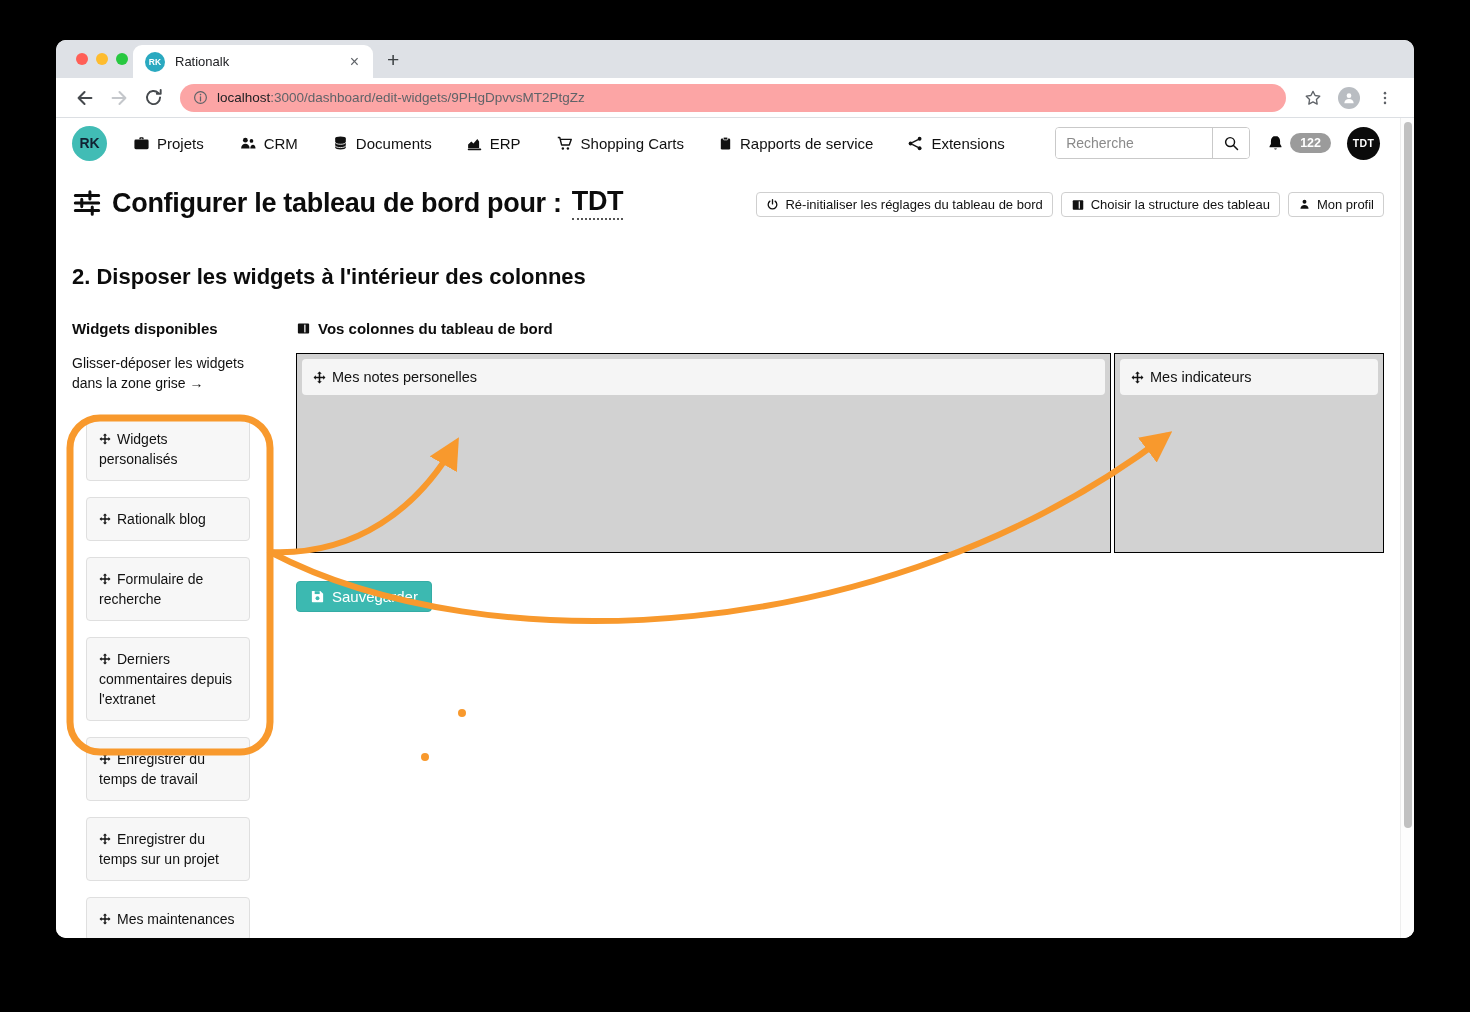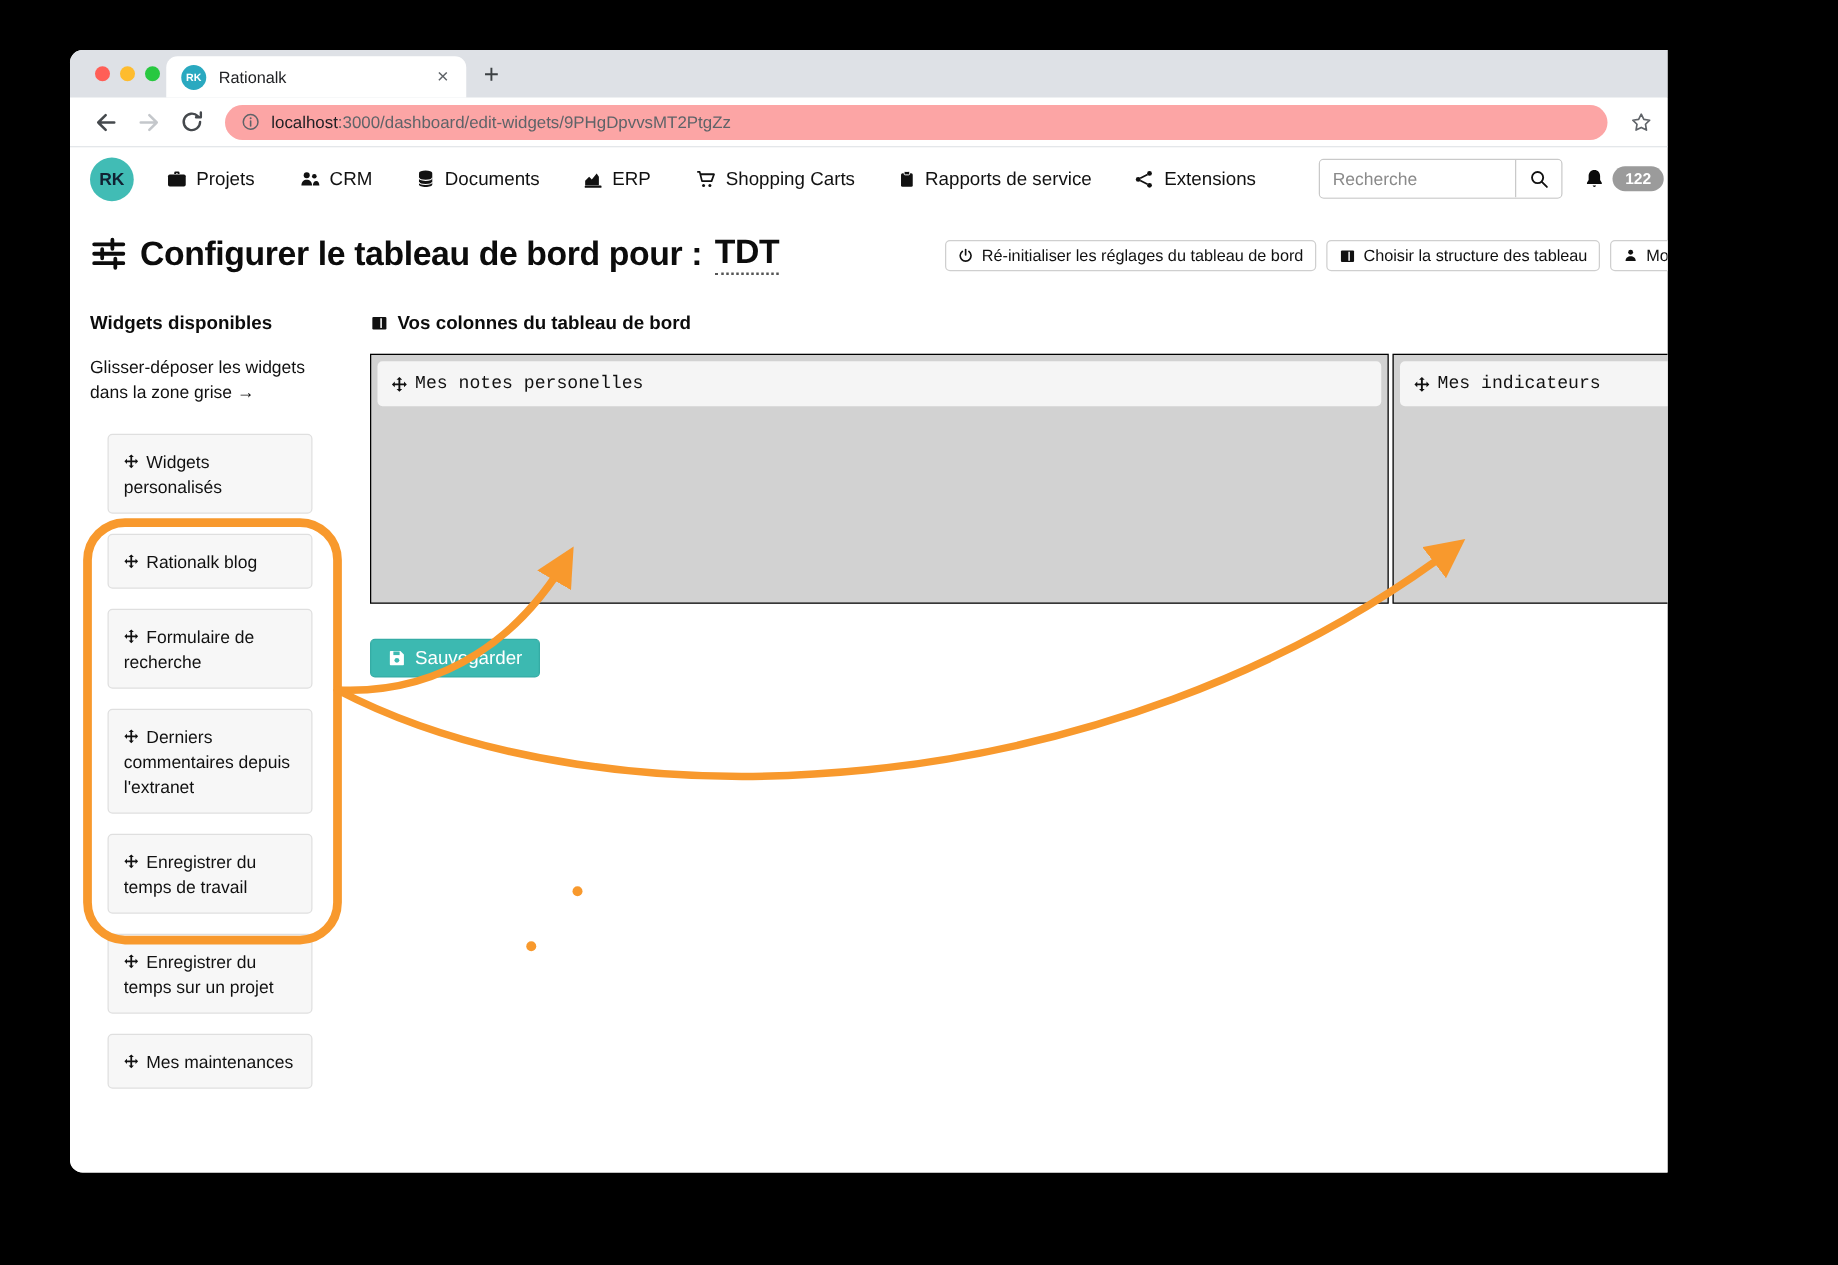--- a/index.html
+++ b/index.html
@@ -1,17 +1,17 @@
 <!DOCTYPE html>
 <html><head>
 <meta charset="utf-8">
 <style>
   * { margin:0; padding:0; box-sizing:border-box; }
   html,body { width:1470px; height:1012px; background:#000; font-family:"Liberation Sans","DejaVu Sans",sans-serif; }
-  .stage { position:relative; width:1334px; height:1012px; background:#000; overflow:hidden; }
+  .stage { position:relative; width:1470px; height:1012px; background:#000; overflow:hidden; }
   .window { position:absolute; left:56px; top:40px; width:1358px; height:898px; border-radius:10px; overflow:hidden; background:#fff; }
 
   
   .tabstrip { position:relative; height:38px; background:#dee1e6; display:flex; align-items:flex-end; }
   .lights { position:absolute; left:20px; top:13px; display:flex; gap:8px; }
   .light { width:12px; height:12px; border-radius:50%; }
   .light.r { background:#ff5f57; } .light.y { background:#febc2e; } .light.g { background:#28c840; }
   .tab { margin-left:77px; width:240px; height:33px; background:#fff; border-radius:9px 9px 0 0; display:flex; align-items:center; padding:0 10px 0 12px; }
   .favicon { width:20px; height:20px; border-radius:50%; background:#2aa9c0; color:#fff; font-size:8.5px; font-weight:bold; display:flex; align-items:center; justify-content:center; }
   .tab-title { flex:1; margin-left:10px; font-size:13px; color:#202124; white-space:nowrap; overflow:hidden; }
@@ -50,21 +50,21 @@
   .h2 { margin-top:44px; font-size:22px; font-weight:bold; color:#0c0c0c; }
   .layout { display:flex; margin-top:30px; padding-right:14px; }
   .sidebar { width:178px; flex:none; }
   .sb-h { font-size:15px; font-weight:bold; color:#0c0c0c; }
   .sb-i { margin-top:16px; font-size:14px; color:#111; line-height:20px; width:182px; }
   .cards { margin-top:24px; margin-left:14px; display:flex; flex-direction:column; gap:16px; }
   .card { width:164px; background:#f7f7f7; border:1px solid #dfdfdf; border-radius:4px; padding:11px 12px; font-size:14px; line-height:20px; color:#111; }
   .mv { display:inline-block; vertical-align:-1px; margin-right:6px; }
   .main { flex:1; margin-left:46px; min-width:0; }
   .board-h { display:flex; align-items:center; gap:7px; font-size:15px; font-weight:bold; color:#0c0c0c; }
-  .cols { display:flex; gap:3px; margin-top:16px;font-family:Liberation Mono, monospace; }
+  .cols { display:flex; gap:3px; margin-top:16px; }
   .col { border:1px solid #000; background:#d2d2d2; height:200px; padding:5px; }
   .col.left { flex:1; } .col.right { width:270px; flex:none; }
   .colhead { background:#f5f5f5; border-radius:4px; height:36px; display:flex; align-items:center; padding:0 11px; font-size:14.5px; color:#111; }
   .save { margin-top:28px; display:inline-flex; align-items:center; gap:7px; background:#3cb9b1; color:#fff; border:1px solid #35aca5; border-radius:4px; font-size:15px; padding:6px 13px; font-family:inherit; }
 
   .pg-scroll { position:absolute; right:0; top:0; bottom:0; width:14px; background:#fdfdfd; border-left:1px solid #ededed; }
   .pg-thumb { position:absolute; left:3px; top:4px; width:8px; height:706px; border-radius:4px; background:#c1c1c1; }
   .annot { position:absolute; inset:0; pointer-events:none; z-index:50; }
   svg { display:block; }
 </style>
@@ -248,20 +248,21 @@
             <button class="obtn">
               <svg width="13" height="13" viewBox="0 0 24 24" fill="#111">
                   <circle cx="12" cy="7" r="3.6"></circle>
                   <path d="M4.5 20c0-5 3.4-7.2 7.5-7.2s7.5 2.2 7.5 7.2z"></path>
                 </svg>
               <span>Mon profil</span>
             </button>
           </div>
         </div>
 
+        <div class="h2">2. Disposer les widgets à l'intérieur des colonnes</div>
 
         <div class="layout">
 
           <div class="sidebar">
             <div class="sb-h">Widgets disponibles</div>
             <div class="sb-i">Glisser-déposer les widgets dans la zone grise →</div>
             <div class="cards">
 
                 <div class="card"><span class="mv"><svg width="12" height="12" viewBox="0 0 24 24" fill="#111">
                       <path d="M12 1 16.2 5.2 13.4 5.2 13.4 10.6 18.8 10.6 18.8 7.8 23 12 18.8 16.2 18.8 13.4 13.4 13.4 13.4 18.8 16.2 18.8 12 23 7.8 18.8 10.6 18.8 10.6 13.4 5.2 13.4 5.2 16.2 1 12 5.2 7.8 5.2 10.6 10.6 10.6 10.6 5.2 7.8 5.2Z"></path>

